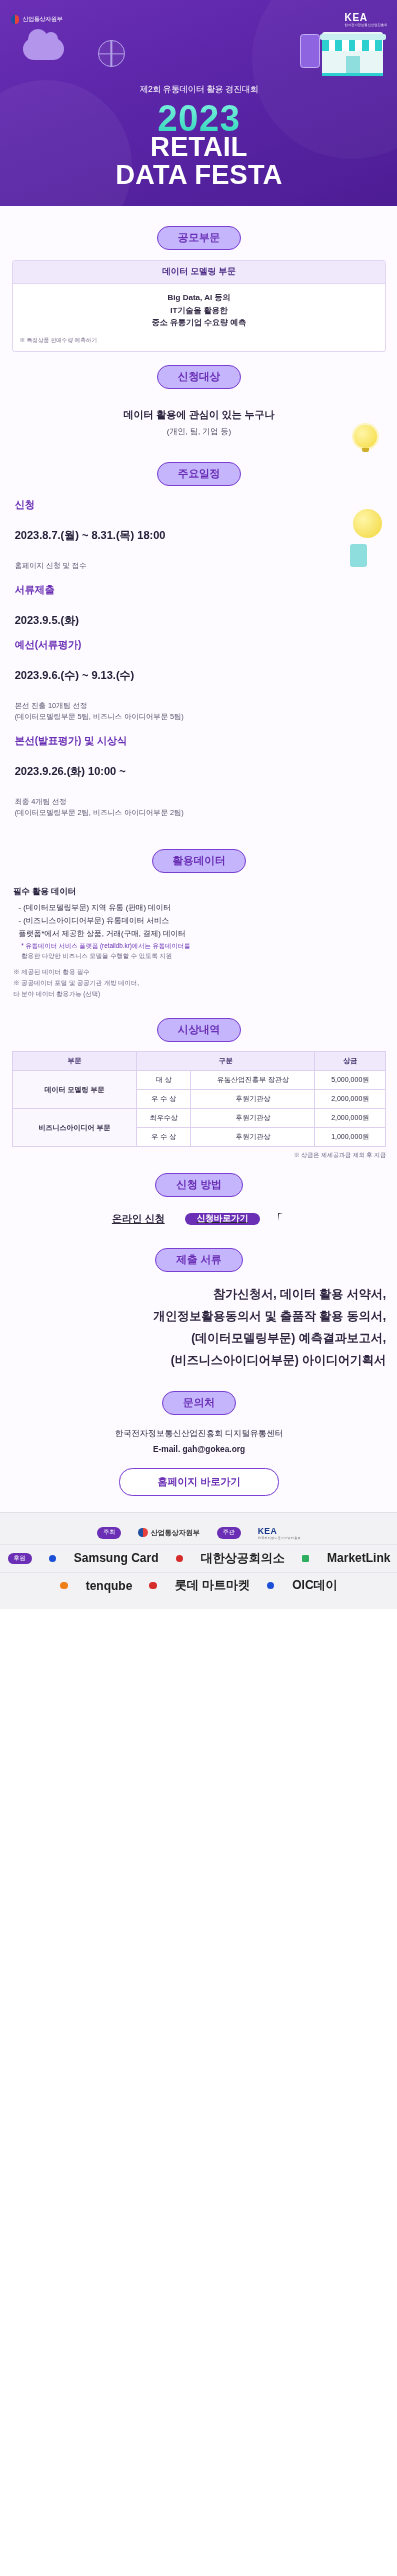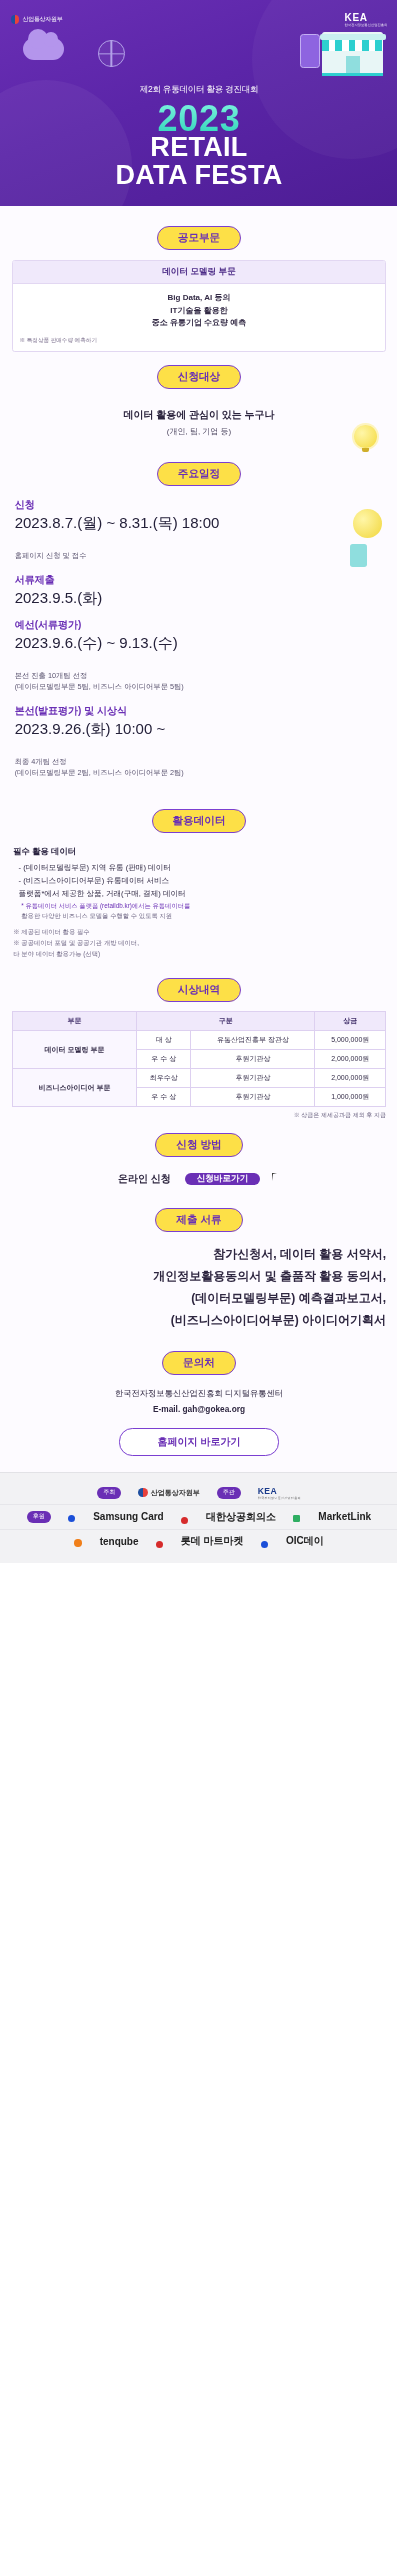--- a/index.html
+++ b/index.html
@@ -72,21 +72,21 @@
     margin-top:-4px;
   }
   .hero-title .l2{ display:block; }
 
   
   .content{ background:#fdfbff; padding:6.6px 12px 0; }
 
   .section-title{
     margin:13.3px auto 9.3px; display:block; width:max-content;
     border:1.3px solid #7b3fd1; border-radius:13.3px; color:#6a2fb5;
-    font-size:10.6px; font-weight:bold; padding:4px 20px; background:#fde047; text-align:center;
+    font-size:10.6px; font-weight:bold; padding:4px 20px; background:#c4b5fd; text-align:center;
   }
 
   
   .two-col{ display:flex; gap:6.6px; }
   .col-card{ flex:1; background:#fff; border:0.7px solid #e2d7f2; border-radius:2.7px; overflow:hidden; }
   .col-head{ background:#f0e9fb; color:#4b2a86; font-size:8.6px; font-weight:bold; text-align:center; padding:5.3px 2.7px; border-bottom:0.7px solid #e2d7f2;}
   .col-body{ padding:8px 6.6px 6.6px; text-align:center; }
   .col-body .main{ font-size:8px; line-height:1.55; color:#332a45; font-weight:bold;}
   .col-body .note{ font-size:5.6px; color:#7a6e8c; margin-top:6.6px; line-height:1.5; text-align:left;}
 
@@ -95,21 +95,21 @@
   .target-main{ font-size:10px; font-weight:bold; color:#2e2640;}
   .target-sub{ font-size:8px; color:#514a63; margin-top:4px;}
   .bulb{ position:absolute; right:9.3px; bottom:1.3px; width:22.5px;height:22.5px;border-radius:50%;
     background:radial-gradient(circle at 35% 35%,#fff6a8,#f4d93c); box-shadow:0 0 0 2px #fdf4c0;}
   .bulb::after{content:"";position:absolute;left:8px;bottom:-4.6px;width:6.6px;height:4.6px;background:#cfae2a;border-radius:0 0 2px 2px;}
 
   
   .schedule{ position:relative; padding:2.7px 2.7px 6.6px; }
   .sch-item{ margin-bottom:10.6px; }
   .sch-name{ font-size:10px; font-weight:bold; color:#6a2fb5;}
-  .sch-date{ font-size:15px; font-weight:normal; color:#24203a; margin-top:2px;}
+  .sch-date{ font-size:11px; font-weight:bold; color:#24203a; margin-top:16px;}
   .sch-desc{ font-size:7.3px; color:#5b5470; margin-top:18px; line-height:1.5;}
   .sch-deco{ position:absolute; right:4px; top:13.3px; width:29px;height:29px;border-radius:50%;
     background:radial-gradient(circle at 35% 35%,#fff6a8,#f1d63a);}
   .sch-deco2{ position:absolute; right:18.6px; top:49px; width:17px;height:22.5px;border-radius:2.7px;background:#8fdede;}
 
   
   .data-box{ font-size:7.6px; color:#312a44; line-height:1.75; padding:1.3px 1.3px 5.3px;}
   .data-box .hl{ font-weight:bold; color:#2a2340; font-size:8.3px; display:block; margin-bottom:2.7px;}
   .data-box .ind{ display:block; padding-left:5.3px;}
   .data-box .small{ font-size:6.3px; color:#6d6583; display:block; padding-left:8px; line-height:1.6;}
@@ -118,21 +118,21 @@
 
   
   table.awards{ width:100%; border-collapse:collapse; font-size:7px; background:#fff;}
   table.awards th{ background:#f0e9fb; color:#41306b; font-weight:bold; border:0.7px solid #ddd0f0; padding:4px 1.3px; text-align:center;}
   table.awards td{ border:0.7px solid #ddd0f0; padding:4px 2.7px; text-align:center; color:#332b47;}
   td.amt{ text-align:right; padding-right:6.6px;}
   td.sector{ font-weight:bold; background:#faf7ff;}
   .tbl-note{ font-size:6px; color:#6d6583; text-align:right; margin-top:3.3px;}
 
   
-  .apply-row{ display:flex; align-items:center; justify-content:center; gap:14px; padding:5.3px 0 9.3px; position:relative;}
+  .apply-row{ display:flex; align-items:center; justify-content:center; gap:20px; padding:5.3px 0 9.3px; position:relative;text-decoration:underline;}
   .apply-label{ font-size:10px; font-weight:bold; color:#2e2640;}
   .apply-btn{ background:#6a2fb5; color:#fff; font-size:8.6px; font-weight:bold; border:none;
     border-radius:10.6px; padding:0 12px; cursor:pointer; font-family:inherit;}
   .cursor{ width:8.6px;height:11.3px; display:inline-block; position:relative; margin-left:-2.7px;}
   .cursor::before{content:"";position:absolute;border-left:1.3px solid #3b3b3b;border-top:1.3px solid #3b3b3b;
     width:0;height:0;border-right:4.6px solid transparent;border-bottom:7.3px solid transparent;}
 
   
   .docs{ text-align:right; font-size:12px; color:#2e2640; line-height:1.85; padding:1.3px 0 6.6px; font-weight:bold;}
 
@@ -146,21 +146,21 @@
 
   
   .footer{ background:#f2f2f4; border-top:0.7px solid #e2e2e6; padding:8px 0 10.6px;}
   .f-row{ display:flex; align-items:center; justify-content:center; gap:17px; padding:4.6px 0;}
   .f-row + .f-row{ border-top:0.7px solid #e6e6ea;}
   .f-tag{ background:#6a2fb5; color:#fff; font-size:6px; border-radius:6px; padding:1.3px 6px;}
   .f-org{ display:flex; align-items:center; gap:3.3px; font-size:7px; color:#333; font-weight:bold;}
   .f-mark{ width:9.3px;height:9.3px;border-radius:50%;background:conic-gradient(#e8413c 0 50%,#1f4fa0 50% 100%);}
   .f-kea{ font-size:8.6px; font-weight:bold; color:#1a3b8b; letter-spacing:0.3px;}
   .f-kea small{ display:block;font-size:3px;font-weight:normal;color:#666;}
-  .f-brand{ font-size:10px; color:#222; font-weight:bold; display:flex; align-items:flex-end; gap:18px;}
+  .f-brand{ font-size:12px; color:#222; font-weight:bold; display:flex; align-items:center; gap:18px;}
   .dot-b{ width:7.3px;height:7.3px;border-radius:50%;background:#1b4fd8; display:inline-block;}
   .dot-r{ width:7.3px;height:7.3px;border-radius:50%;background:#d62b2b; display:inline-block;}
   .dot-g{ width:7.3px;height:7.3px;border-radius:1.3px;background:#2fae62; display:inline-block;}
   .dot-o{ width:7.3px;height:7.3px;border-radius:50%;background:#f07f1a; display:inline-block;}
 </style>
 </head>
 <body>
 
 <div class="page">
 

